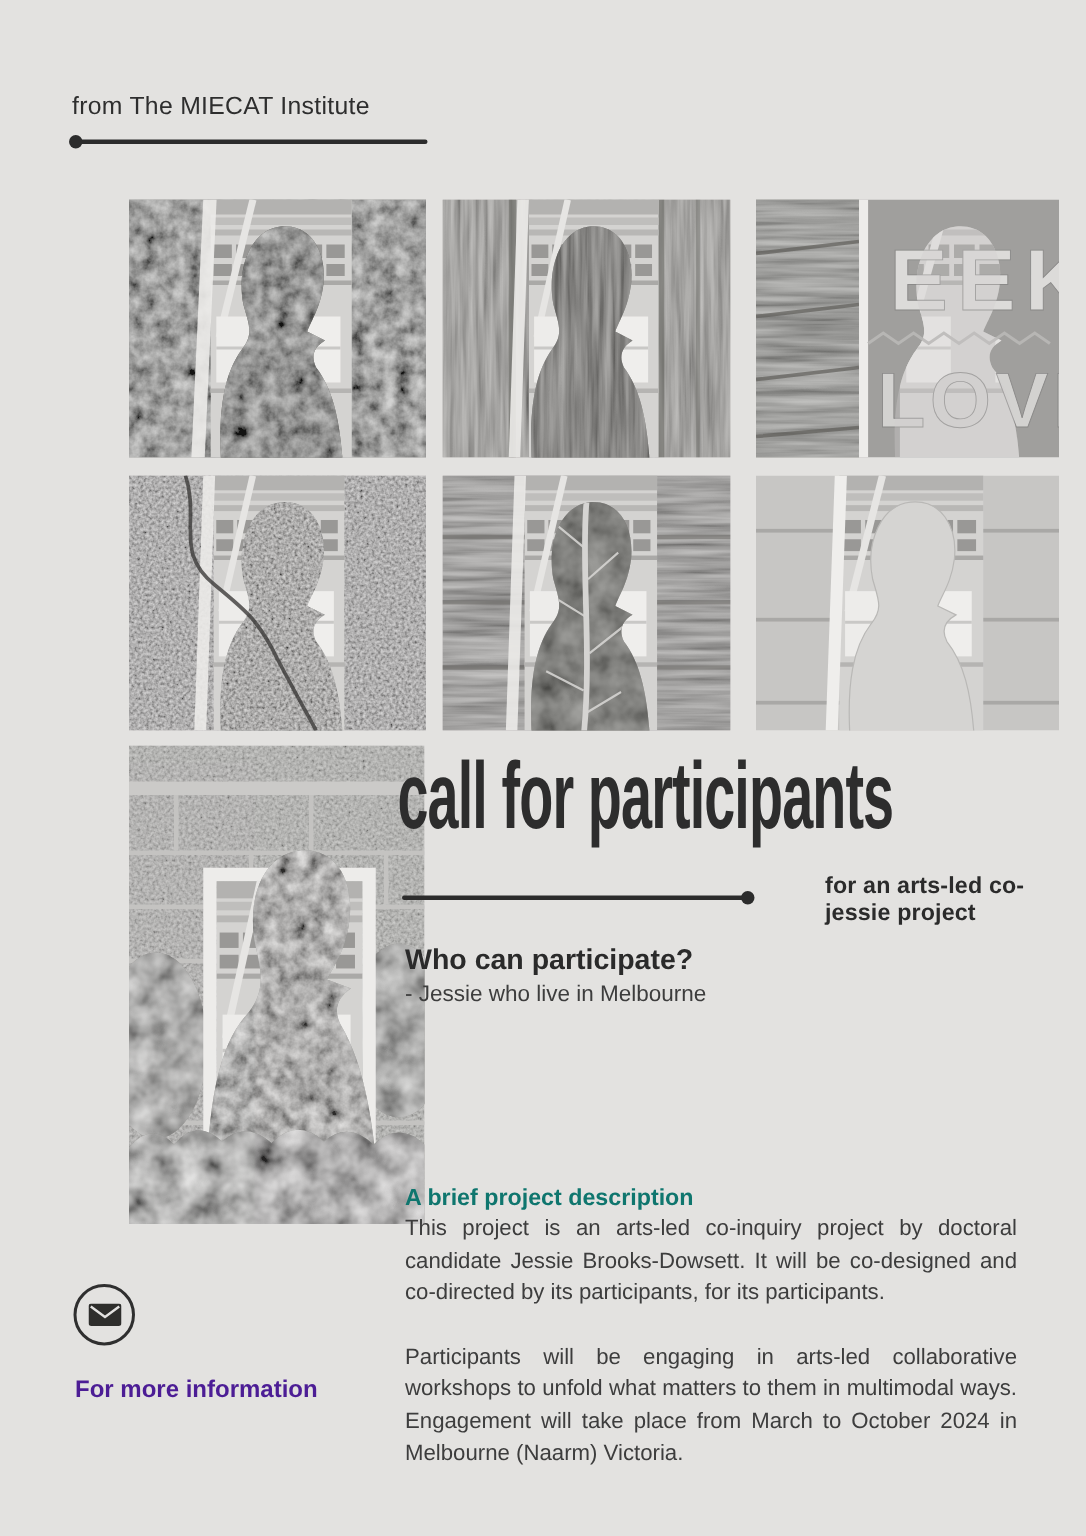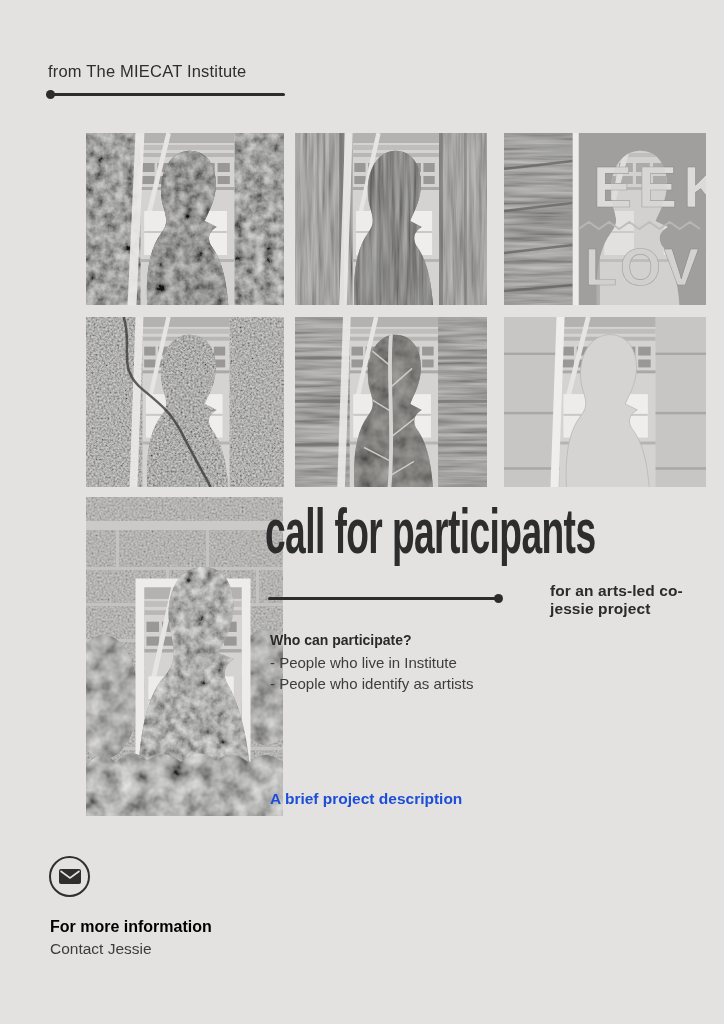--- a/index.html
+++ b/index.html
@@ -31,34 +31,34 @@
     font-size:63px;font-weight:700;color:#2d2d2d;line-height:1;
     letter-spacing:-1px;white-space:nowrap;
     transform:scaleX(0.59);transform-origin:left top;
   }
   .tagline{
     position:absolute;left:510px;top:582px;width:170px;
     font-size:15.5px;font-weight:700;color:#2b2b2b;line-height:17.5px;letter-spacing:.1px;margin-left:40px;
   }
   
   .participate{position:absolute;left:270px;top:630px;width:412px;font-size:15px;line-height:21.6px;color:#3d3d3d;}
-  .participate .h{font-weight:700;font-size:14px;color:#2a2a2a;}
+  .participate .h{font-weight:700;font-size:19px;color:#2a2a2a;}
   
   .description{position:absolute;left:270px;top:788px;width:408px;font-size:14.8px;line-height:21.3px;color:#3d3d3d;}
-  .description .h{font-weight:700;font-size:15.5px;color:#1d4ed8;}
+  .description .h{font-weight:700;font-size:15.5px;color:#0f766e;}
   .description p{margin:0;text-align:justify;}
   .description p.second{margin-top:22px;}
   
   .mail-badge{
     position:absolute;left:49px;top:856px;width:41px;height:41px;box-sizing:border-box;
     border:2.5px solid #2f2f2f;border-radius:50%;
     display:flex;align-items:center;justify-content:center;
   }
   .contact{position:absolute;left:50px;top:916px;font-size:15.5px;line-height:22px;color:#3c3c3c;}
-  .contact .h{font-weight:700;font-size:16px;color:#000000;}
+  .contact .h{font-weight:700;font-size:16px;color:#4c1d95;}
   .defs-holder{position:absolute;width:0;height:0;overflow:hidden;}
 </style>
 </head>
 <body>
 
 <div class="page">
 
   <svg class="defs-holder" aria-hidden="true">
     <defs>
       <path id="sil" d="M62,176 C60,140 64,116 76,100 C84,90 81,84 77,70 C72,44 83,20 102,18 C122,16 133,34 131,56 C129,72 123,80 120,88 L132,94 C125,98 122,104 126,112 C137,126 142,146 144,176 Z"></path>
@@ -276,34 +276,34 @@
 
   <h1 class="title" style="margin:0;">call for participants</h1>
   <div class="rule rule-tagline"></div>
   <div class="tagline">
     <div>for an arts-led co-</div>
     <div>jessie project</div>
   </div>
 
   <div class="participate">
     <div class="h">Who can participate?</div>
-    <div>- People who live in Institute</div>
-    <div>- People who identify as artists</div>
+    <div>- Jessie who live in Melbourne</div>
   </div>
 
   <div class="description">
     <div class="h">A brief project description</div>
+    <p>This project is an arts-led co-inquiry project by doctoral candidate Jessie Brooks-Dowsett. It will be co-designed and co-directed by its participants, for its participants.</p>
+    <p class="second">Participants will be engaging in arts-led collaborative workshops to unfold what matters to them in multimodal ways. Engagement will take place from March to October 2024 in Melbourne (Naarm) Victoria.</p>
   </div>
 
   <div class="mail-badge">
     <span style="line-height:0;">
       <svg width="22" height="15" viewBox="0 0 22 15">
         <rect width="22" height="15" rx="2" fill="#2e2e2c"></rect>
         <path d="M1.5,2 L11,9 L20.5,2" stroke="#e3e2e0" stroke-width="1.6" fill="none"></path>
       </svg>
     </span>
   </div>
   <div class="contact">
     <div class="h">For more information</div>
-    <div>Contact Jessie</div>
   </div>
 
 </div>
 
 </body></html>

